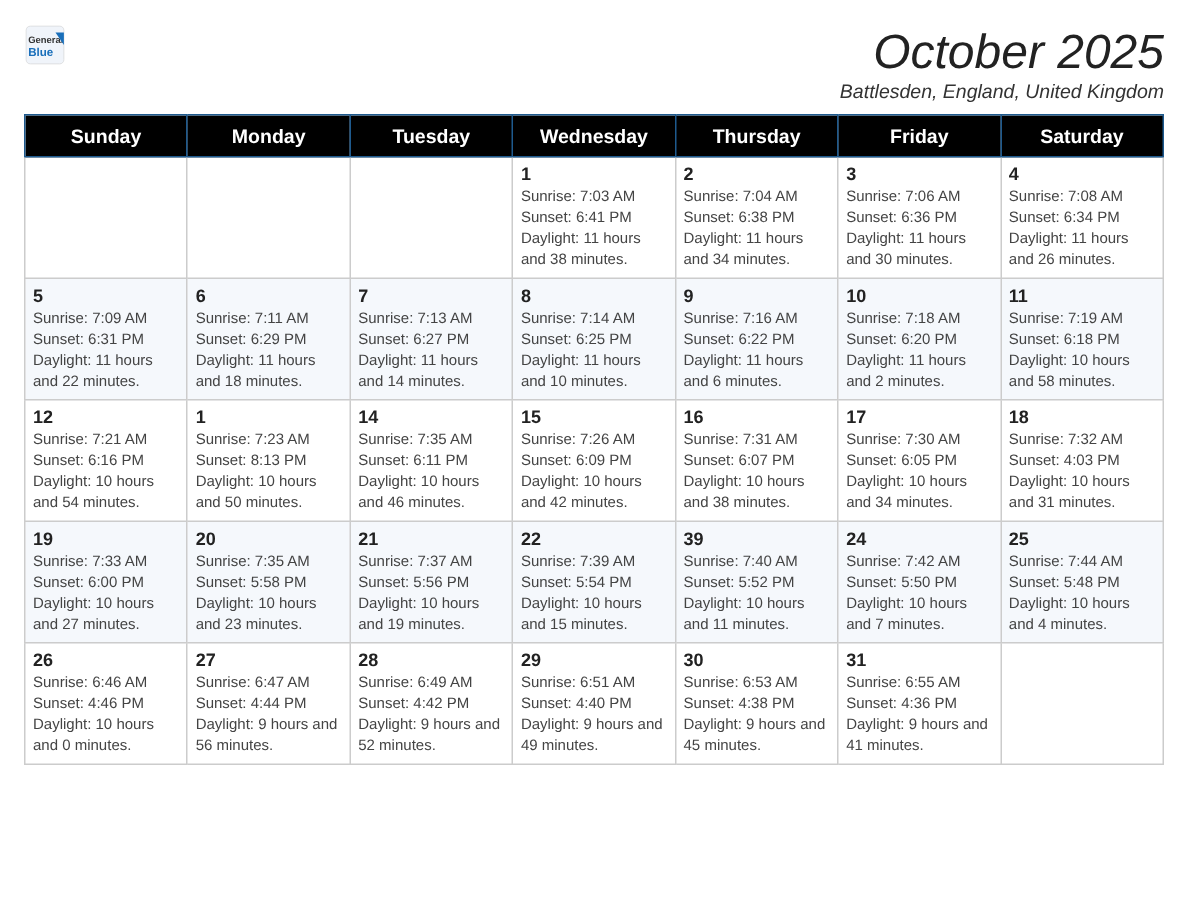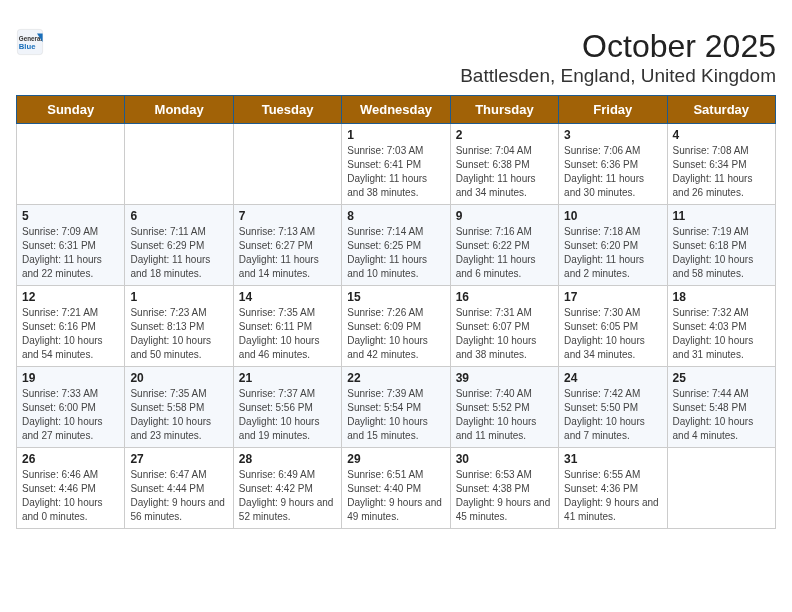--- a/index.html
+++ b/index.html
@@ -8,50 +8,50 @@
       background: #fff;
       width: 792px;
       min-height: 612px;
       padding: 16px;
     }
     .header {
       display: flex;
       align-items: flex-start;
       justify-content: space-between;
       margin-bottom: 8px;
-      margin-top: 12px;
     }
     .logo {
       display: flex;
       align-items: center;
       gap: 4px;
     }
     .logo-icon {
       width: 28px;
       height: 28px;
     }
     .title-block {
       text-align: right;
+      font-style: italic;
     }
     .month-title {
       font-size: 32px;
       font-weight: normal;
       color: #222;
     }
     .location {
-      font-size: 19px;
+      font-size: 13px;
       color: #333;
     }
     .calendar {
       width: 100%;
       border-collapse: collapse;
       border: 1px solid #ccc;
     }
     .calendar th {
-      background: #a16207;
+      background: #000000;
       color: #fff;
       font-size: 13px;
       font-weight: bold;
       padding: 6px 4px;
       text-align: center;
       border: 1px solid #1e5a8e;
     }
     .calendar td {
       vertical-align: top;
       border: 1px solid #ccc;

